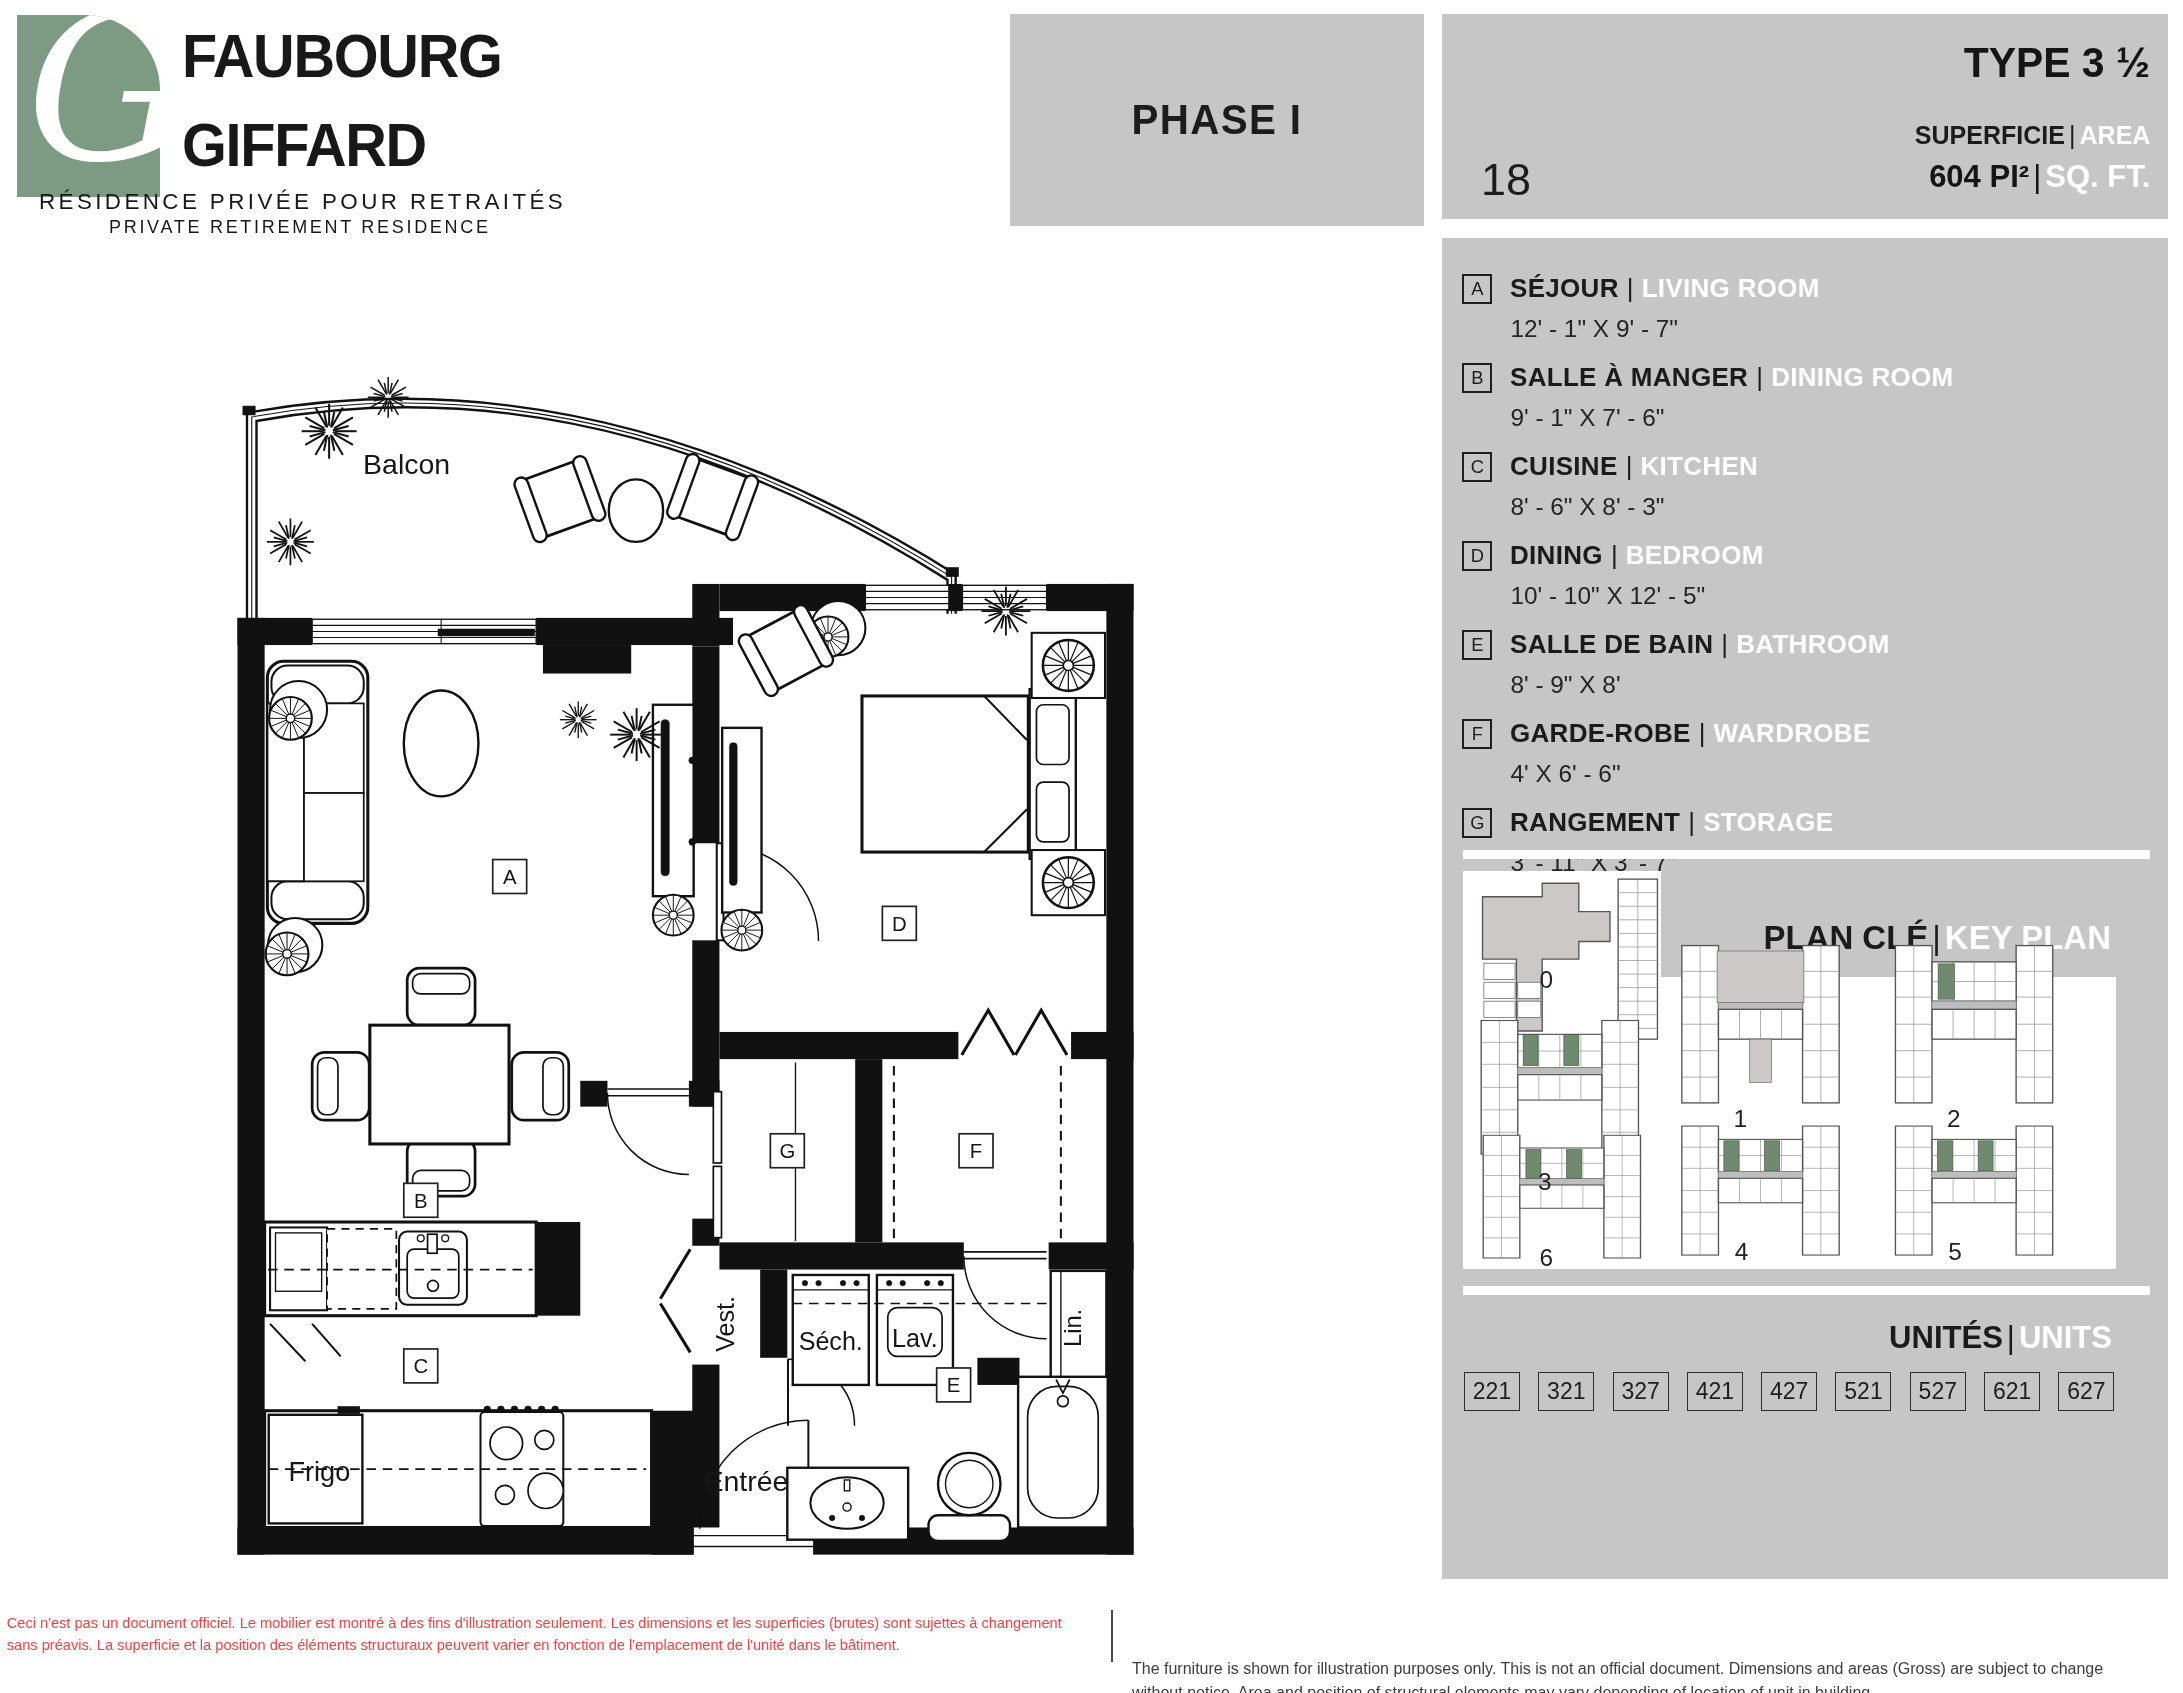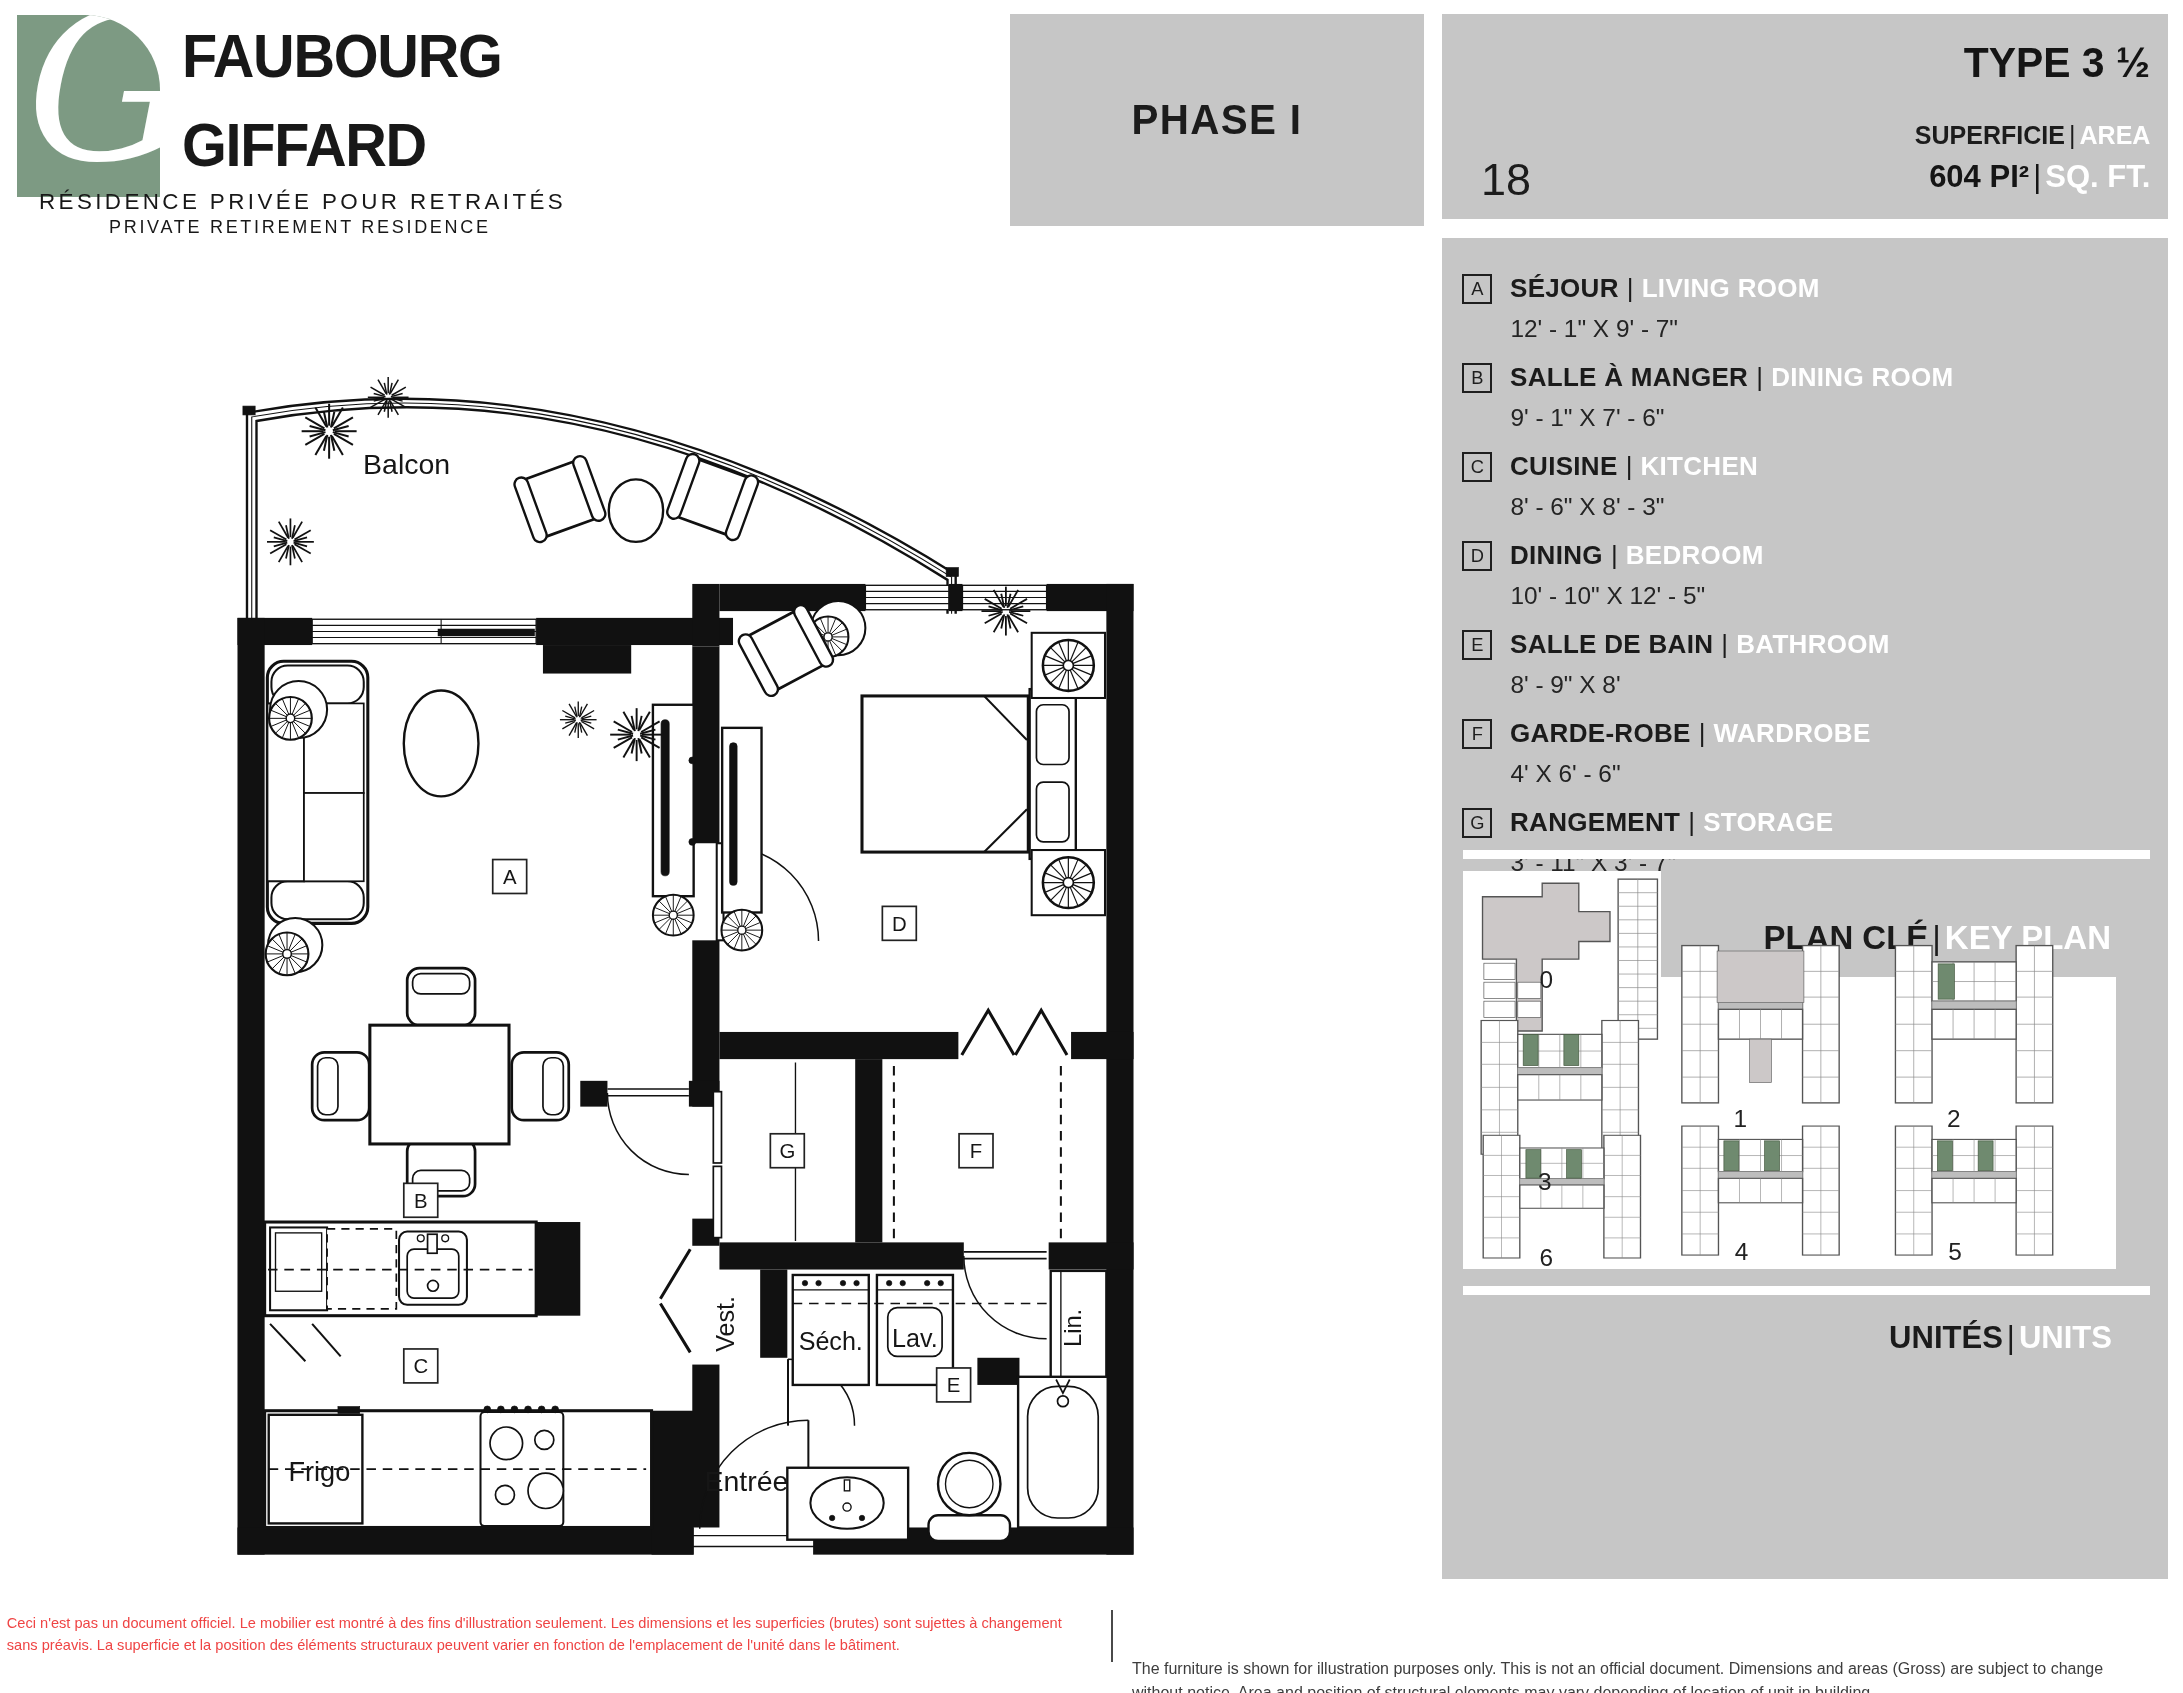--- a/index.html
+++ b/index.html
@@ -222,20 +222,31 @@
       <text x="400" y="574">4</text>
       <text x="715" y="574">5</text>
       <text x="112" y="582">6</text>
     </g>
   </svg>
 
   <div class="abs divider" style="left:1463px;top:1286px;width:687px;height:8.8px;"></div>
   <div class="abs units-title">
     <span>UNITÉS</span><span class="sep">|</span><span class="wt">UNITS</span>
   </div>
+  <div class="abs units-row" id="units-row">
+      <div class="unit-box">221</div>
+      <div class="unit-box">321</div>
+      <div class="unit-box">327</div>
+      <div class="unit-box">421</div>
+      <div class="unit-box">427</div>
+      <div class="unit-box">521</div>
+      <div class="unit-box">527</div>
+      <div class="unit-box">621</div>
+      <div class="unit-box">627</div>
+    </div>
 
   <svg class="abs plan-svg" style="left:217px;top:326px;" width="937" height="1249" viewBox="0 0 1380 1840">
     <defs>
       <g id="wheel">
         <circle r="30" fill="#fff" stroke="#111" stroke-width="3"></circle>
         <g stroke="#111" stroke-width="1.4">
           <line x1="-30" y1="0" x2="30" y2="0"></line>
             <line x1="-27.7" y1="-11.5" x2="27.7" y2="11.5"></line>
           <line x1="-21.2" y1="-21.2" x2="21.2" y2="21.2"></line>
             <line x1="-11.5" y1="-27.7" x2="11.5" y2="27.7"></line>

